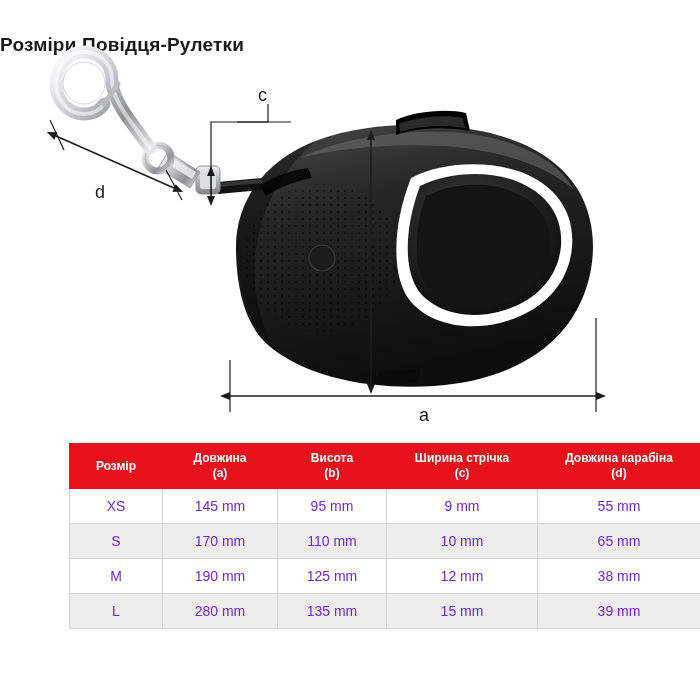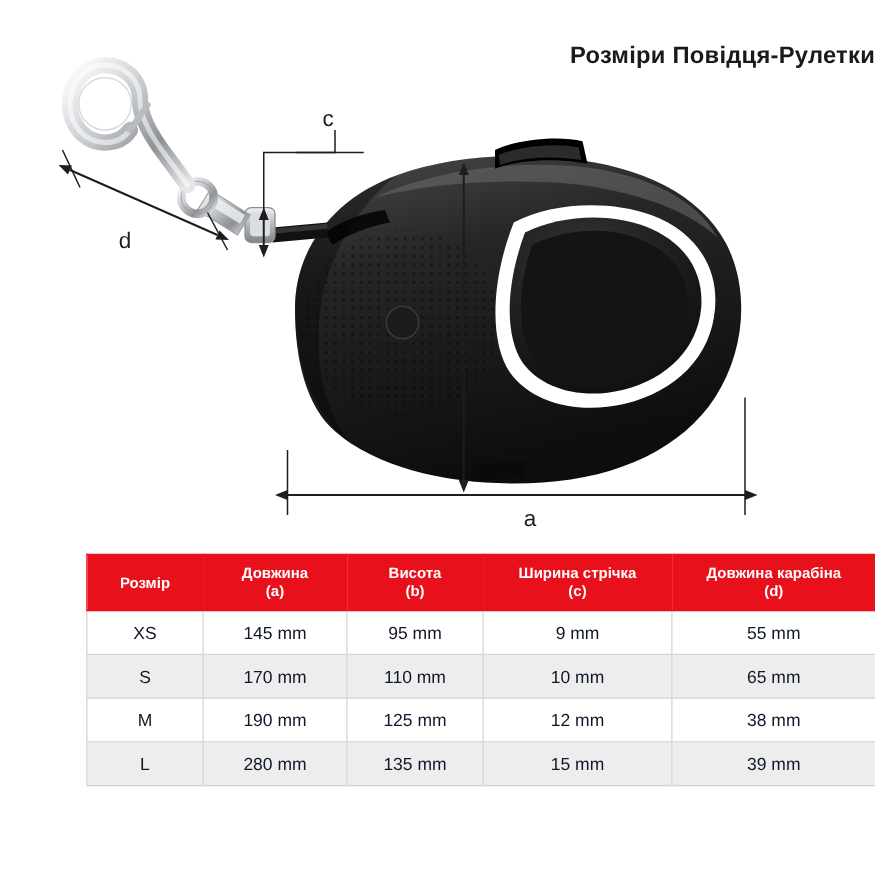--- a/index.html
+++ b/index.html
@@ -13,21 +13,21 @@
     font-family: "Liberation Sans", sans-serif;
     color: #111111;
     position: relative;
     overflow: hidden;
   }
   #page-title {
     position: absolute;
     top: 34px;
     left: 0;
     width: 700px;
-    text-align: right;
+    text-align: left;
     font-size: 19px;
     font-weight: 700;
     letter-spacing: 0.2px;
     color: #1a1a1a;
   }
   #diagram {
     position: absolute;
     top: 0;
     left: 0;
     width: 700px;
@@ -61,21 +61,21 @@
     font-weight: 700;
     line-height: 1.25;
     padding: 7px 2px;
     text-align: center;
     border: 1px solid #e8101b;
   }
   #size-table td {
     font-size: 14px;
     text-align: center;
     padding: 9px 2px;
-    color: #0f172a;
+    color: #6d28d9;
     border: 1px solid #d5d5d5;
     background: #ffffff;
   }
   #size-table tr.alt td {
     background: #ededed;
   }
   .col-0 { width: 88px; }
   .col-1 { width: 110px; }
   .col-2 { width: 104px; }
   .col-3 { width: 146px; }

